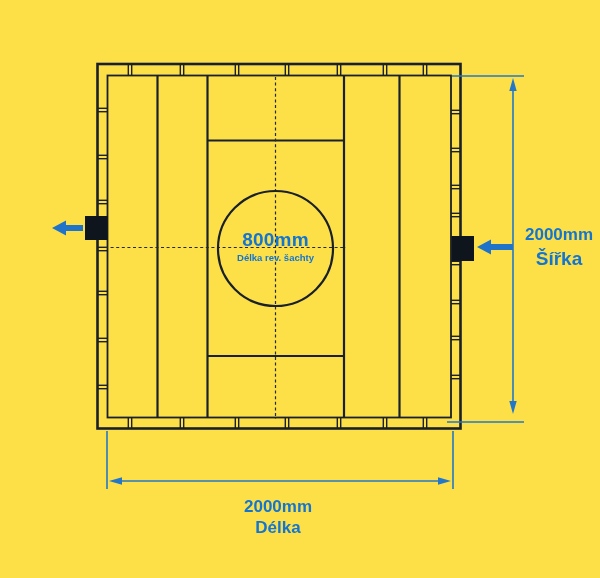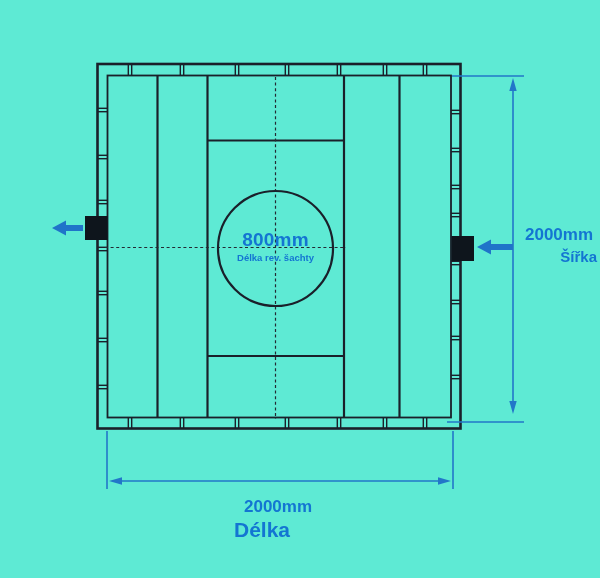--- a/index.html
+++ b/index.html
@@ -1,37 +1,37 @@
 <!DOCTYPE html>
 <html><head>
 <meta charset="utf-8">
 <style>
   html,body{margin:0;padding:0;background:#ffffff;}
   .stage{
     position:relative;
     width:600px;height:578px;
-    background:#5eead4;
+    background:#fde047;
     font-family:"Liberation Sans", sans-serif;
     overflow:hidden;
   }
   svg{position:absolute;left:0;top:0;}
   .lbl{
     position:absolute;
     color:#1375d2;
     font-weight:bold;
     text-align:center;
     line-height:1;
     white-space:nowrap;
   }
   .shaft-value{left:205px;top:230px;width:141px;font-size:19px;letter-spacing:0.2px;}
   .shaft-caption{left:205px;top:253px;width:141px;font-size:9.5px;}
   .dim-width-value{left:521px;top:226px;width:76px;font-size:17px;}
-  .dim-width-label{left:521px;top:249px;width:76px;font-size:15px;text-align:right;}
+  .dim-width-label{left:521px;top:249px;width:76px;font-size:19px;}
   .dim-length-value{left:208px;top:498px;width:140px;font-size:17px;}
-  .dim-length-label{left:192px;top:519px;width:140px;font-size:21px;}
+  .dim-length-label{left:208px;top:519px;width:140px;font-size:17px;}
 </style>
 </head>
 <body>
 
 <div class="stage">
 
   <svg width="600" height="578" viewBox="0 0 600 578">
 
     <g stroke="#1a202a" fill="none">
 

